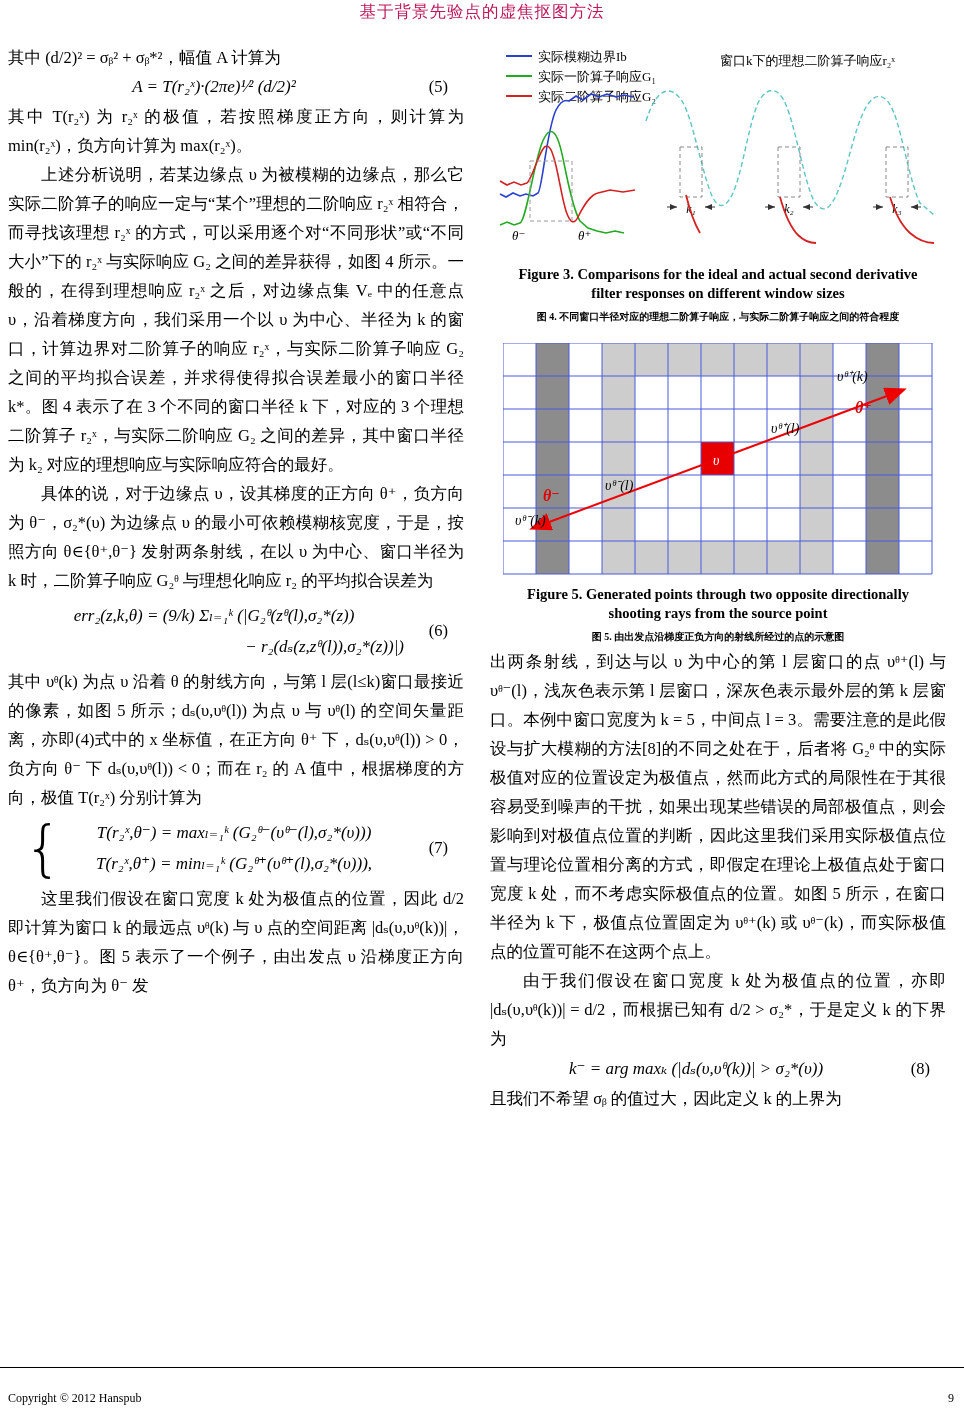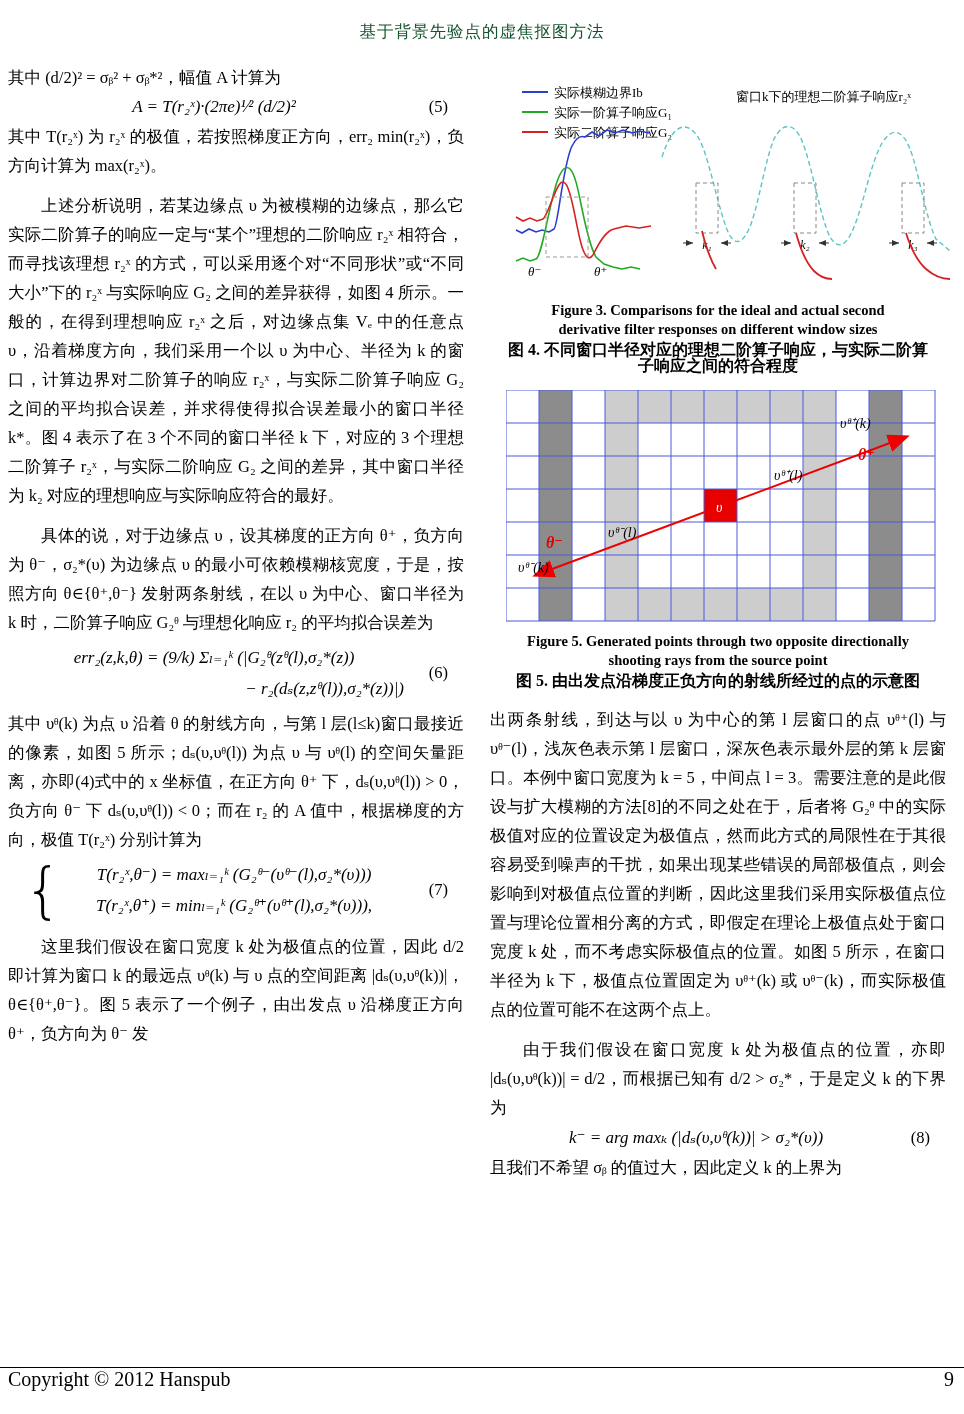--- a/index.html
+++ b/index.html
@@ -2,72 +2,72 @@
 <html><head>
 <meta charset="utf-8">
 <style>
   html,body { margin:0; padding:0; }
   body {
     width:964px; height:1414px; position:relative; overflow:hidden;
     background:#ffffff; color:#000;
     font-family:"Liberation Serif","DejaVu Serif",serif;
   }
   .header-title {
-    text-align:center; font-size:16.5px; color:#14532d;
-    padding-top:21px; letter-spacing:1px;
+    text-align:center; font-size:16.5px; color:#be185d;
+    padding-top:1px; letter-spacing:1px;
   }
   .columns { display:flex; gap:26px; padding:20px 6px 0 8px; }
   .col { width:456px; flex:0 0 456px; }
   .para {
     font-size:16.5px; line-height:29px; text-align:justify; margin:0;
   }
-  .indent { text-indent:2em;margin-top:11px; }
+  .indent { text-indent:2em; }
   .equation { display:flex; align-items:center; margin:5px 16px; font-size:17px; }
   .eq-body { flex:1; text-align:center; font-style:italic; }
   .eq-lines { flex:1; text-align:center; font-style:italic; }
   .eq-lines .eq-line { line-height:31px; }
   .eq-line2-shift { padding-left:64px;text-align:right; }
   .eq-num { width:44px; text-align:right; font-style:normal; font-size:16.5px; }
   .brace {
     font-family:"DejaVu Sans",sans-serif; font-weight:300;
     font-size:60px; line-height:0.95; margin-right:2px; color:#000;
   }
-  .figure { margin:16px; }
+  .figure { margin:0; }
   .fig-caption { margin-top:10px; text-align:center; font-weight:bold; }
   .cap-en { font-size:14.5px; line-height:19px; padding:0 16px; }
-  .cap-zh { font-size:16px; line-height:16px; margin-top:3px; }
+  .cap-zh { font-size:10px; line-height:21px; margin-top:3px; }
   .fig5-wrap { margin-top:16px; }
   .fig5-svg { display:block; margin:0 auto; }
   .rc-text { }
   .svg-label { font-family:"Liberation Serif",serif; }
   .footer {
     position:absolute; left:0; right:0; bottom:0; height:38px;
     border-top:1px solid #000;
-    display:flex; justify-content:space-between; align-items:flex-start;
-    padding:0 10px 8px 8px; font-size:20px;
+    display:flex; justify-content:space-between; align-items:flex-end;
+    padding:0 10px 8px 8px; font-size:12px;
   }
 </style>
 </head>
 <body>
 
 <div class="header">
   <div class="header-title">基于背景先验点的虚焦抠图方法</div>
 </div>
 
 <div class="columns">
 
   <div class="col">
     <p class="para">其中 (d/2)² = σᵦ² + σᵦ*²，幅值 A 计算为</p>
 
     <div class="equation">
       <span class="eq-body">A = T(r₂ˣ)·(2πe)¹⁄² (d/2)²</span>
       <span class="eq-num">(5)</span>
     </div>
 
-    <p class="para">其中 T(r₂ˣ) 为 r₂ˣ 的极值，若按照梯度正方向，err₂ min(r₂ˣ)，负方向计算为 max(r₂ˣ)。</p>
+    <p class="para">其中 T(r₂ˣ) 为 r₂ˣ 的极值，若按照梯度正方向，则计算为 min(r₂ˣ)，负方向计算为 max(r₂ˣ)。</p>
     <p class="para indent">上述分析说明，若某边缘点 υ 为被模糊的边缘点，那么它实际二阶算子的响应一定与“某个”理想的二阶响应 r₂ˣ 相符合，而寻找该理想 r₂ˣ 的方式，可以采用逐个对“不同形状”或“不同大小”下的 r₂ˣ 与实际响应 G₂ 之间的差异获得，如图 4 所示。一般的，在得到理想响应 r₂ˣ 之后，对边缘点集 Vₑ 中的任意点 υ，沿着梯度方向，我们采用一个以 υ 为中心、半径为 k 的窗口，计算边界对二阶算子的响应 r₂ˣ，与实际二阶算子响应 G₂ 之间的平均拟合误差，并求得使得拟合误差最小的窗口半径 k*。图 4 表示了在 3 个不同的窗口半径 k 下，对应的 3 个理想二阶算子 r₂ˣ，与实际二阶响应 G₂ 之间的差异，其中窗口半径为 k₂ 对应的理想响应与实际响应符合的最好。</p>
     <p class="para indent">具体的说，对于边缘点 υ，设其梯度的正方向 θ⁺，负方向为 θ⁻，σ₂*(υ) 为边缘点 υ 的最小可依赖模糊核宽度，于是，按照方向 θ∈{θ⁺,θ⁻} 发射两条射线，在以 υ 为中心、窗口半径为 k 时，二阶算子响应 G₂ᶿ 与理想化响应 r₂ 的平均拟合误差为</p>
 
     <div class="equation">
       <div class="eq-lines">
         <div class="eq-line">err₂(z,k,θ) = (9/k) Σₗ₌₁ᵏ (|G₂ᶿ(zᶿ(l),σ₂*(z))</div>
         <div class="eq-line eq-line2-shift">− r₂(dₛ(z,zᶿ(l)),σ₂*(z))|)</div>
       </div>
       <span class="eq-num">(6)</span>
     </div>

